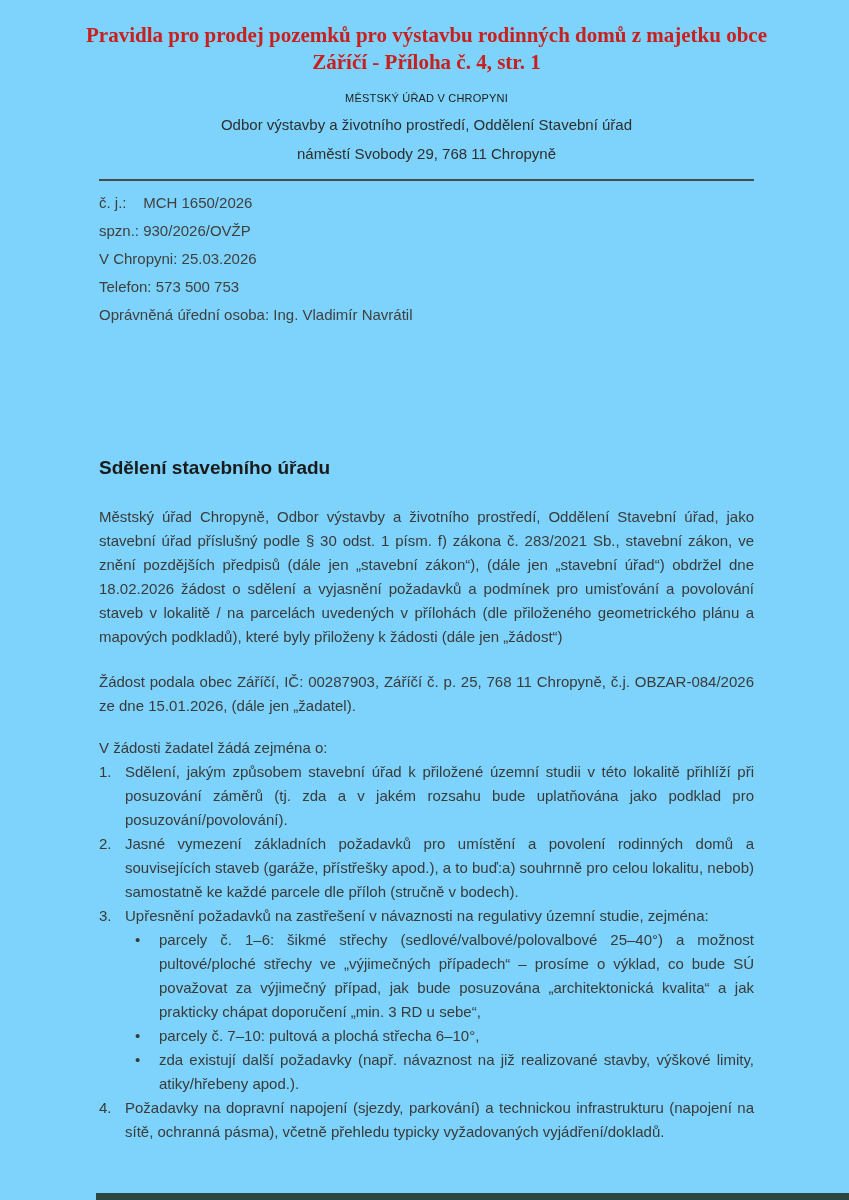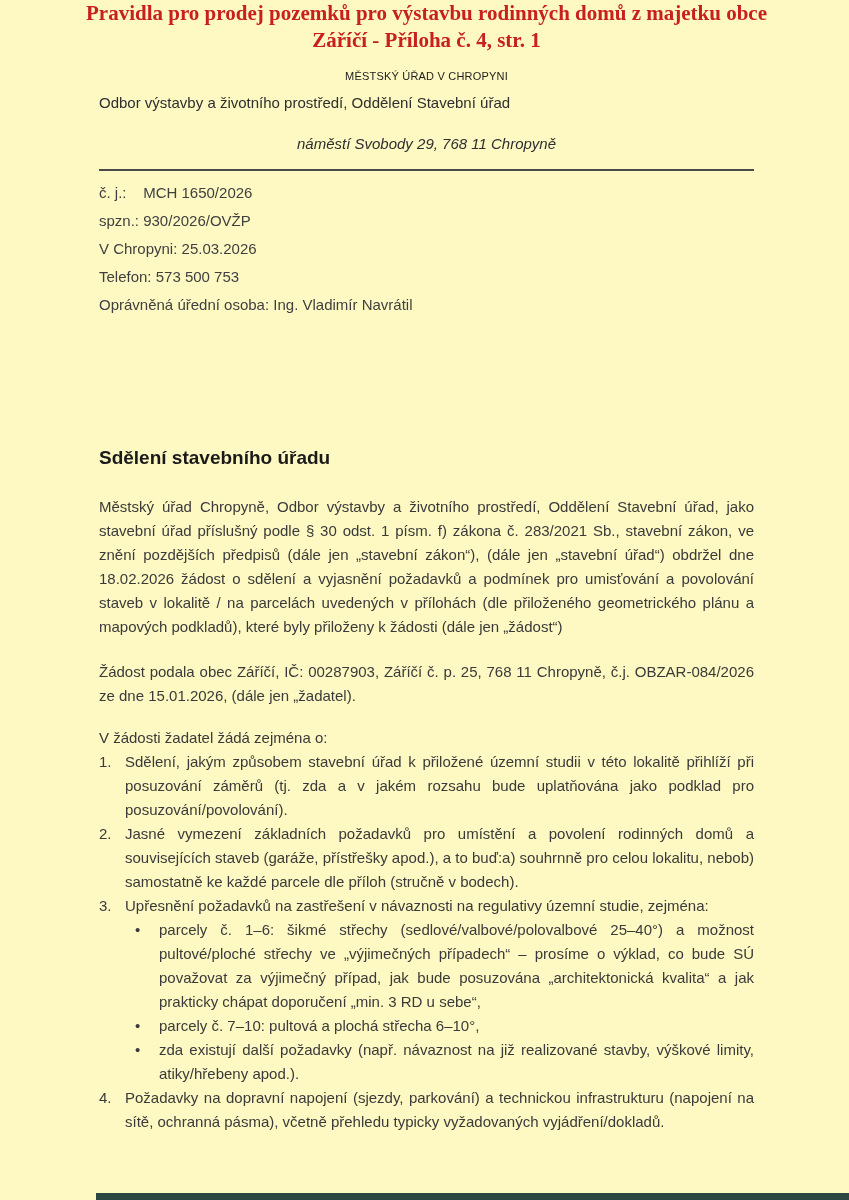--- a/index.html
+++ b/index.html
@@ -1,25 +1,25 @@
 <!DOCTYPE html>
 <html lang="cs"><head>
 <meta charset="utf-8">
 <style>
   html, body { margin: 0; padding: 0; background: #ffffff; }
   .page {
     position: relative;
     width: 849px;
     height: 1200px;
-    background: #fef9c3;
+    background: #7dd3fc;
     overflow: hidden;
     font-family: "Liberation Sans", sans-serif;
     color: #3a3a3a;
     box-sizing: border-box;
-    padding: 0 95px 0 99px;
+    padding: 22px 95px 0 99px;
   }
   
   .doc-title {
     text-align: center;
     font-family: "Liberation Serif", serif;
     font-weight: bold;
     font-size: 21px;
     line-height: 27px;
     color: #c8201f;
     margin: 0 -50px;            
@@ -28,30 +28,30 @@
   
   .office-name {
     text-align: center;
     font-size: 11px;
     font-weight: normal;
     color: #1c1c1c;
     margin-top: 16px;
     letter-spacing: 0.2px;
   }
   .office-dept {
+    text-align: center;
     font-size: 15px;
     color: #2e2e2e;
     margin-top: 12px;
   }
   .office-addr {
     text-align: center;
     font-size: 15px;
     color: #2e2e2e;
-    margin-top: 24px;
-    font-style: italic;
+    margin-top: 12px;
   }
   .rule {
     border: none;
     border-top: 2px solid #4a4a4a;
     margin: 17px 0 0 0;
   }
   
   .meta {
     margin-top: 8px;
     font-size: 15px;

